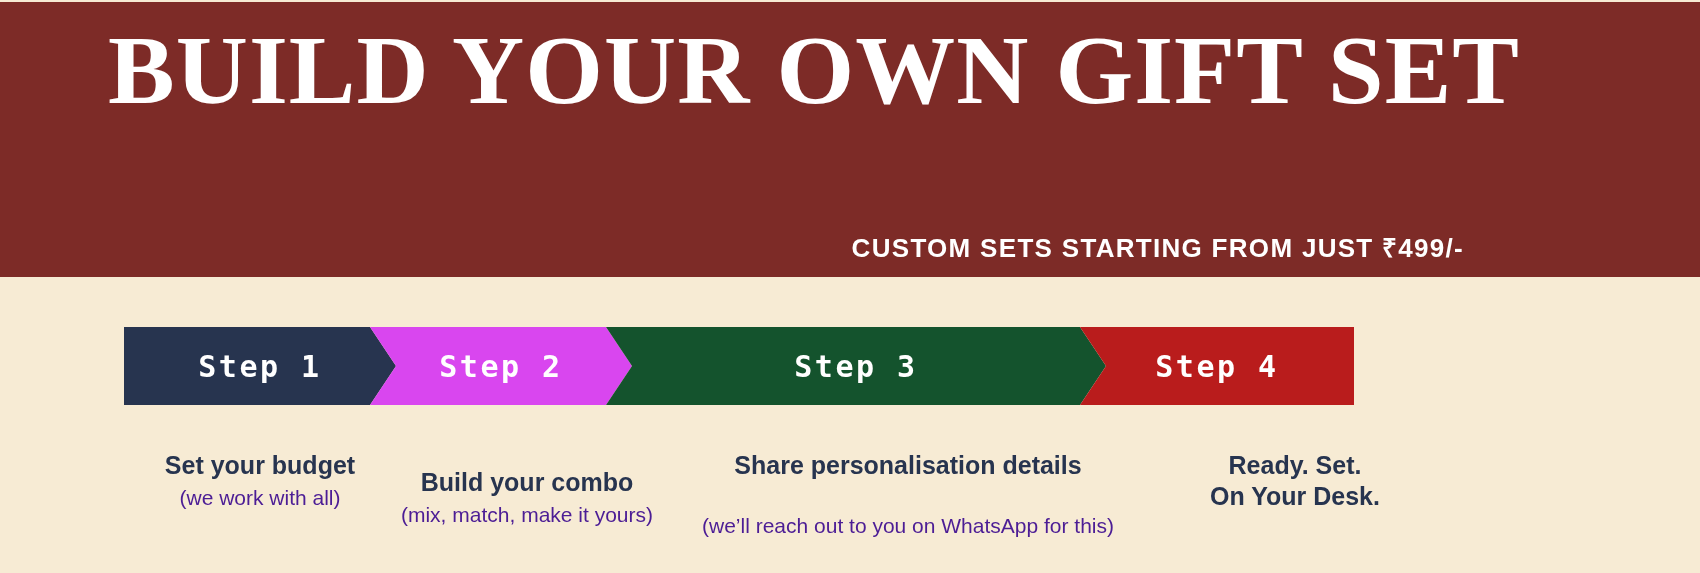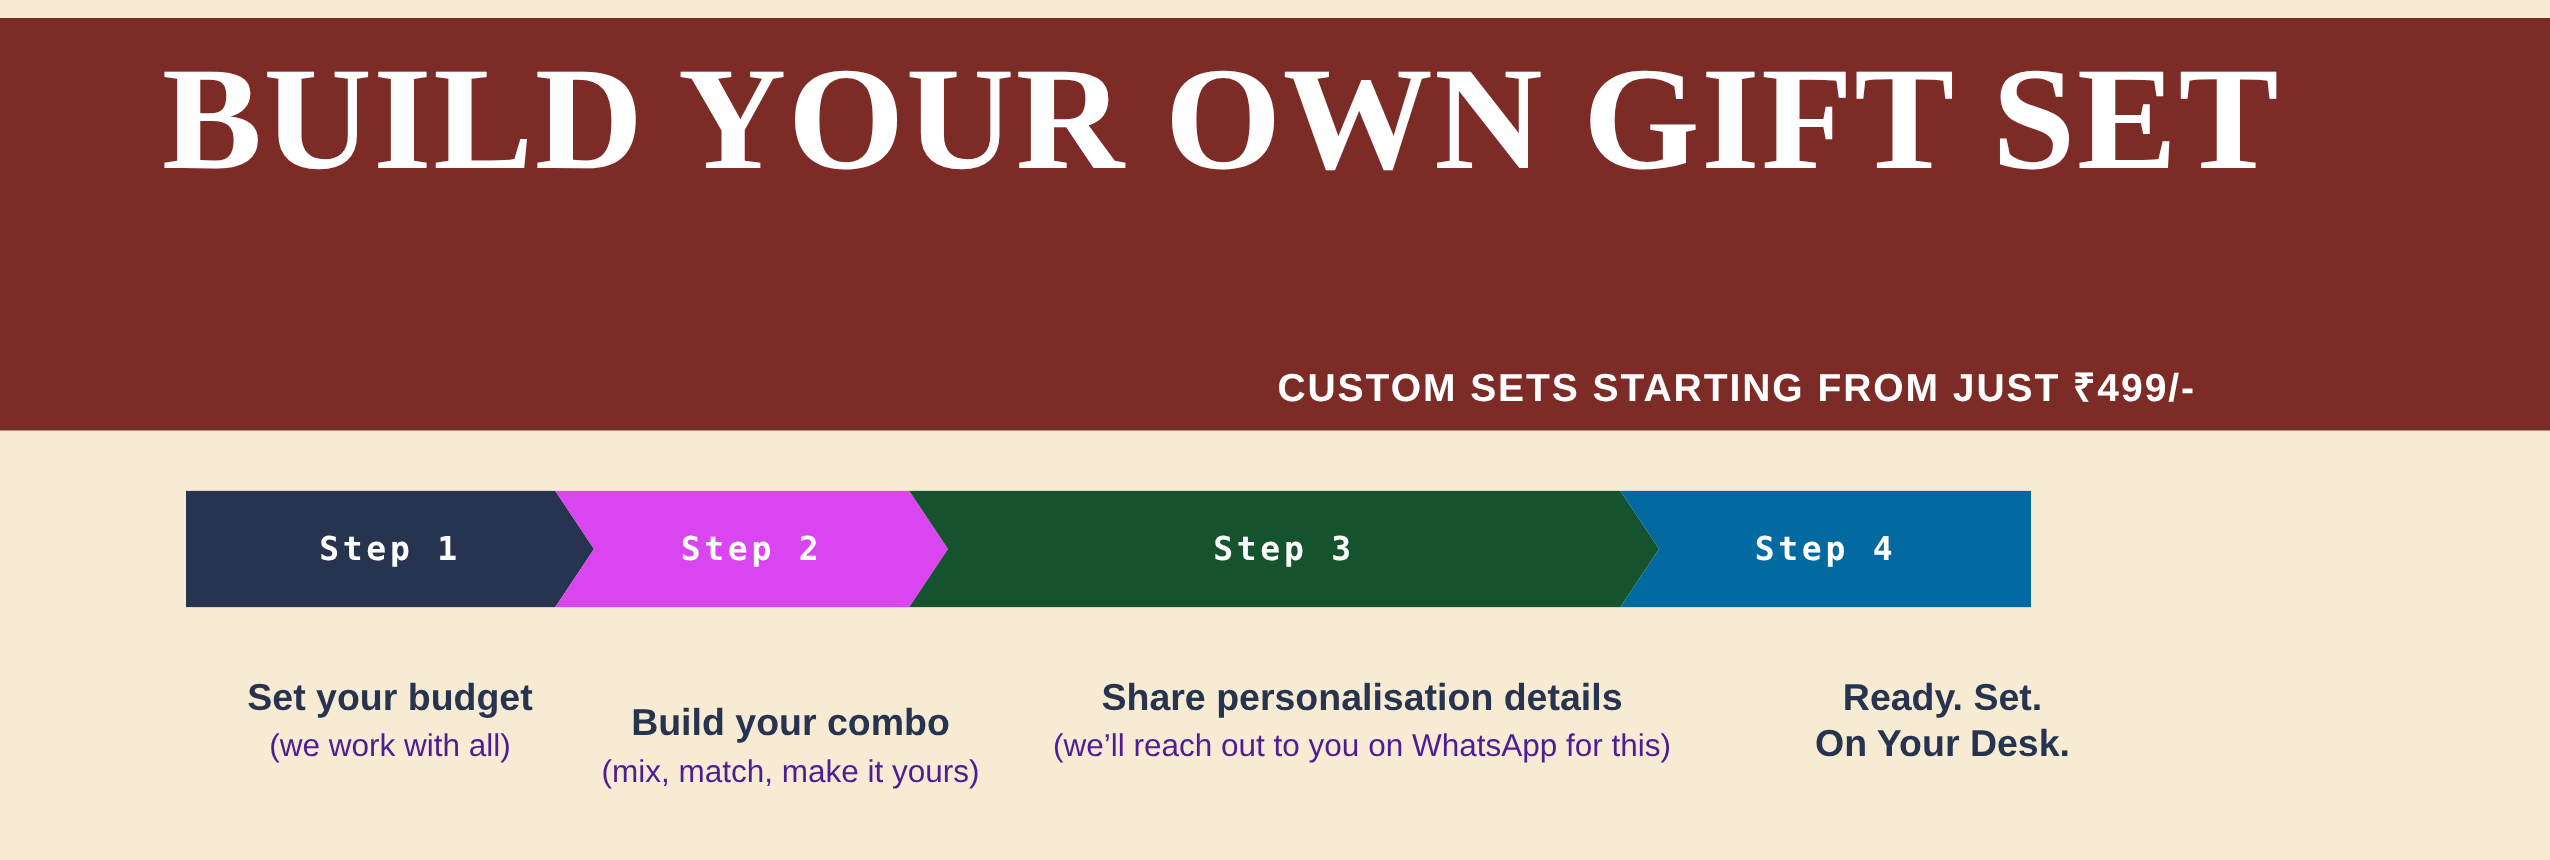--- a/index.html
+++ b/index.html
@@ -18,21 +18,21 @@
     position: relative;
     width: 1700px;
     height: 573px;
     background: #F7EBD4;
   }
 
   
   .hero {
     position: absolute;
     left: 0;
-    top: 12px;
+    top: 2px;
     width: 1700px;
     height: 275px;
     background: #7D2B27;
     overflow: hidden;
   }
 
   .hero-title {
     position: absolute;
     left: 108px;
     top: 12px;
@@ -84,21 +84,21 @@
     justify-content: center;
     height: 78px;
     box-sizing: border-box;
   }
 
   .step-chevron .step-label {
     position: relative;
     z-index: 3;
     font-family: "DejaVu Sans Mono", "Liberation Mono", monospace;
     font-weight: bold;
-    font-size: 22px;
+    font-size: 30px;
     letter-spacing: 2.5px;
     color: #FFFFFF;
     white-space: nowrap;
   }
 
   
   .step-chevron .notch {
     position: absolute;
     right: -25px;
     top: 0;
@@ -174,41 +174,41 @@
       <div class="step-chevron s2" id="chev1" style="background: #d946ef; clip-path: polygon(0px 0px, calc(100% - 26px) 0px, 100% 50%, calc(100% - 26px) 100%, 0px 100%, 26px 50%); margin-left: -26px;">
         <span class="step-label">Step 2</span>
         <span class="notch" style="background: transparent;"></span>
       </div>
 
       <div class="step-chevron s3" id="chev2" style="background: #14532d; clip-path: polygon(0px 0px, calc(100% - 26px) 0px, 100% 50%, calc(100% - 26px) 100%, 0px 100%, 26px 50%); margin-left: -26px;">
         <span class="step-label">Step 3</span>
         <span class="notch" style="background: transparent;"></span>
       </div>
 
-      <div class="step-chevron s4" id="chev3" style="background: #0369a1; clip-path: polygon(0px 0px, 100% 0px, 100% 100%, 0px 100%, 26px 50%); margin-left: -26px;">
+      <div class="step-chevron s4" id="chev3" style="background: #b91c1c; clip-path: polygon(0px 0px, 100% 0px, 100% 100%, 0px 100%, 26px 50%); margin-left: -26px;">
         <span class="step-label">Step 4</span>
 
       </div>
 
     </div>
   </div>
 
   <div class="captions">
 
     <div class="caption-col s1" style="width: 272px; flex: 0 0 272px;">
       <div class="caption-title">Set your budget</div>
       <div class="caption-sub">(we work with all)</div>
     </div>
 
     <div class="caption-col s2" style="width: 262px; flex: 0 0 262px; margin-top: 17px;">
       <div class="caption-title">Build your combo</div>
       <div class="caption-sub">(mix, match, make it yours)</div>
     </div>
 
-    <div class="caption-col s3" style="width: 500px; flex: 0 0 500px;">
+    <div class="caption-col s3" style="width: 500px; flex: 0 0 500px; gap: 28px;">
       <div class="caption-title">Share personalisation details</div>
       <div class="caption-sub">(we’ll reach out to you on WhatsApp for this)</div>
     </div>
 
     <div class="caption-col s4" style="width: 274px; flex: 0 0 274px;">
       <div class="caption-title">Ready. Set.</div>
       <div class="caption-title">On Your Desk.</div>
     </div>
 
   </div>

